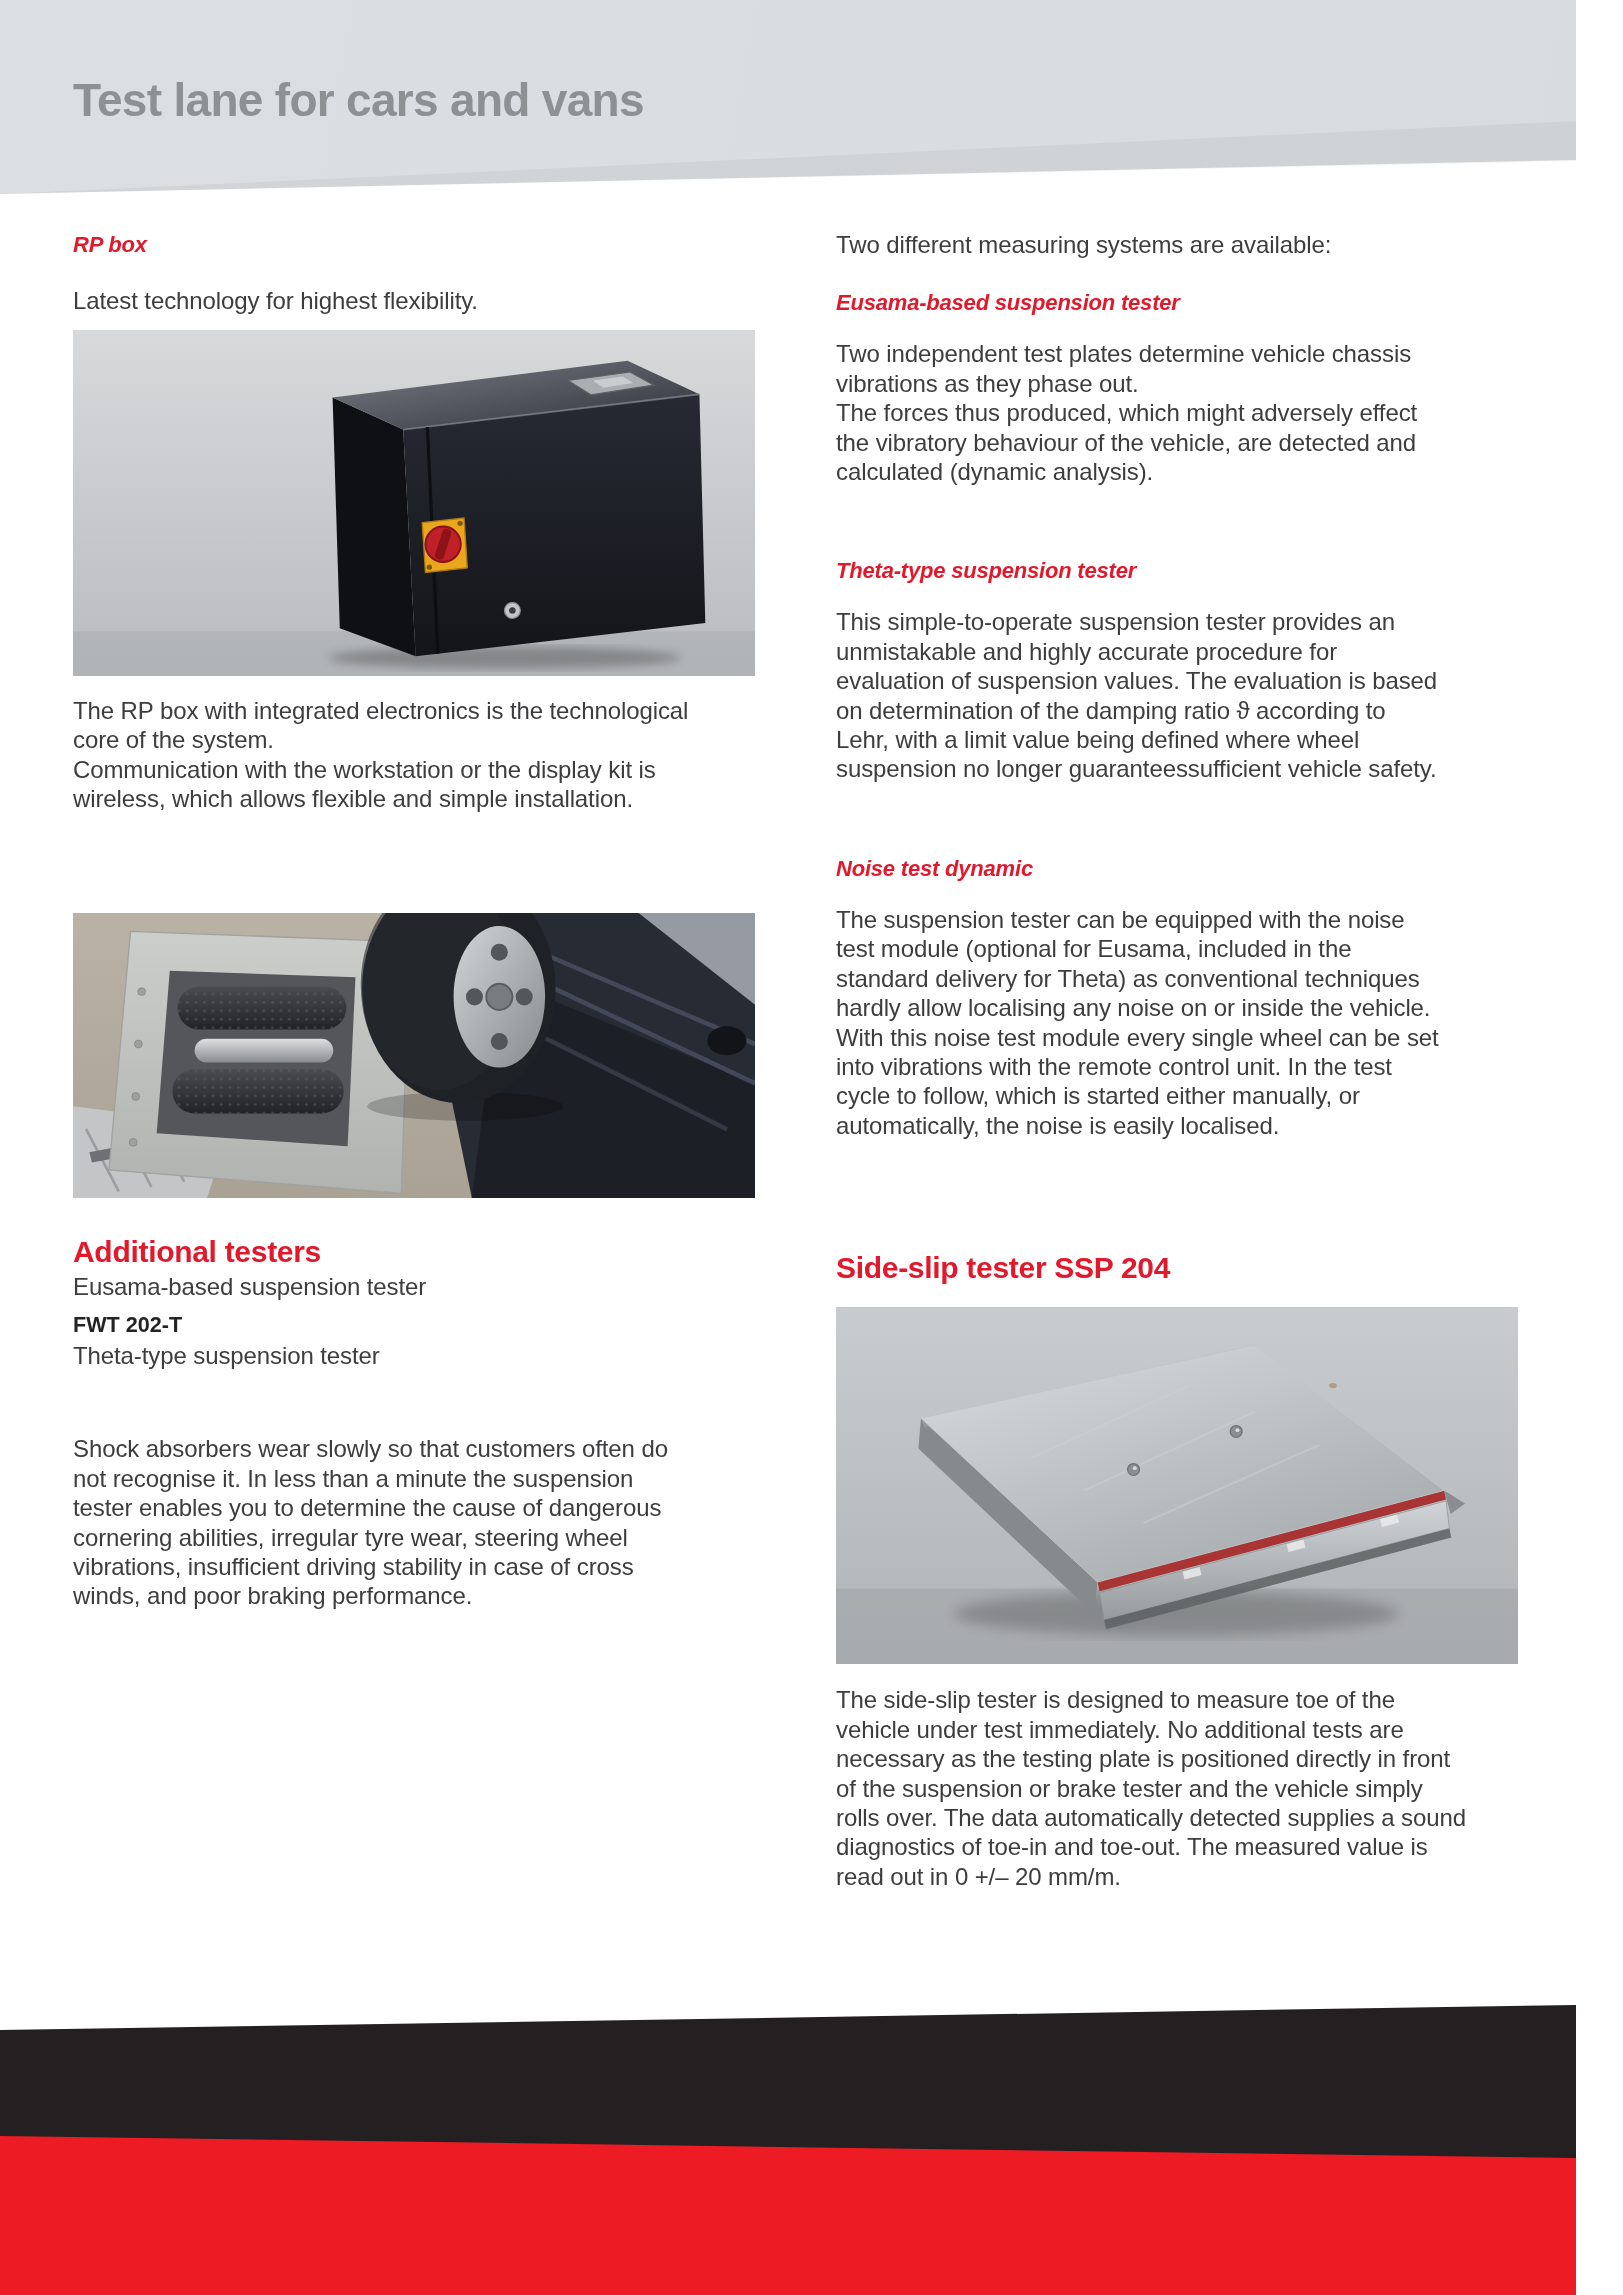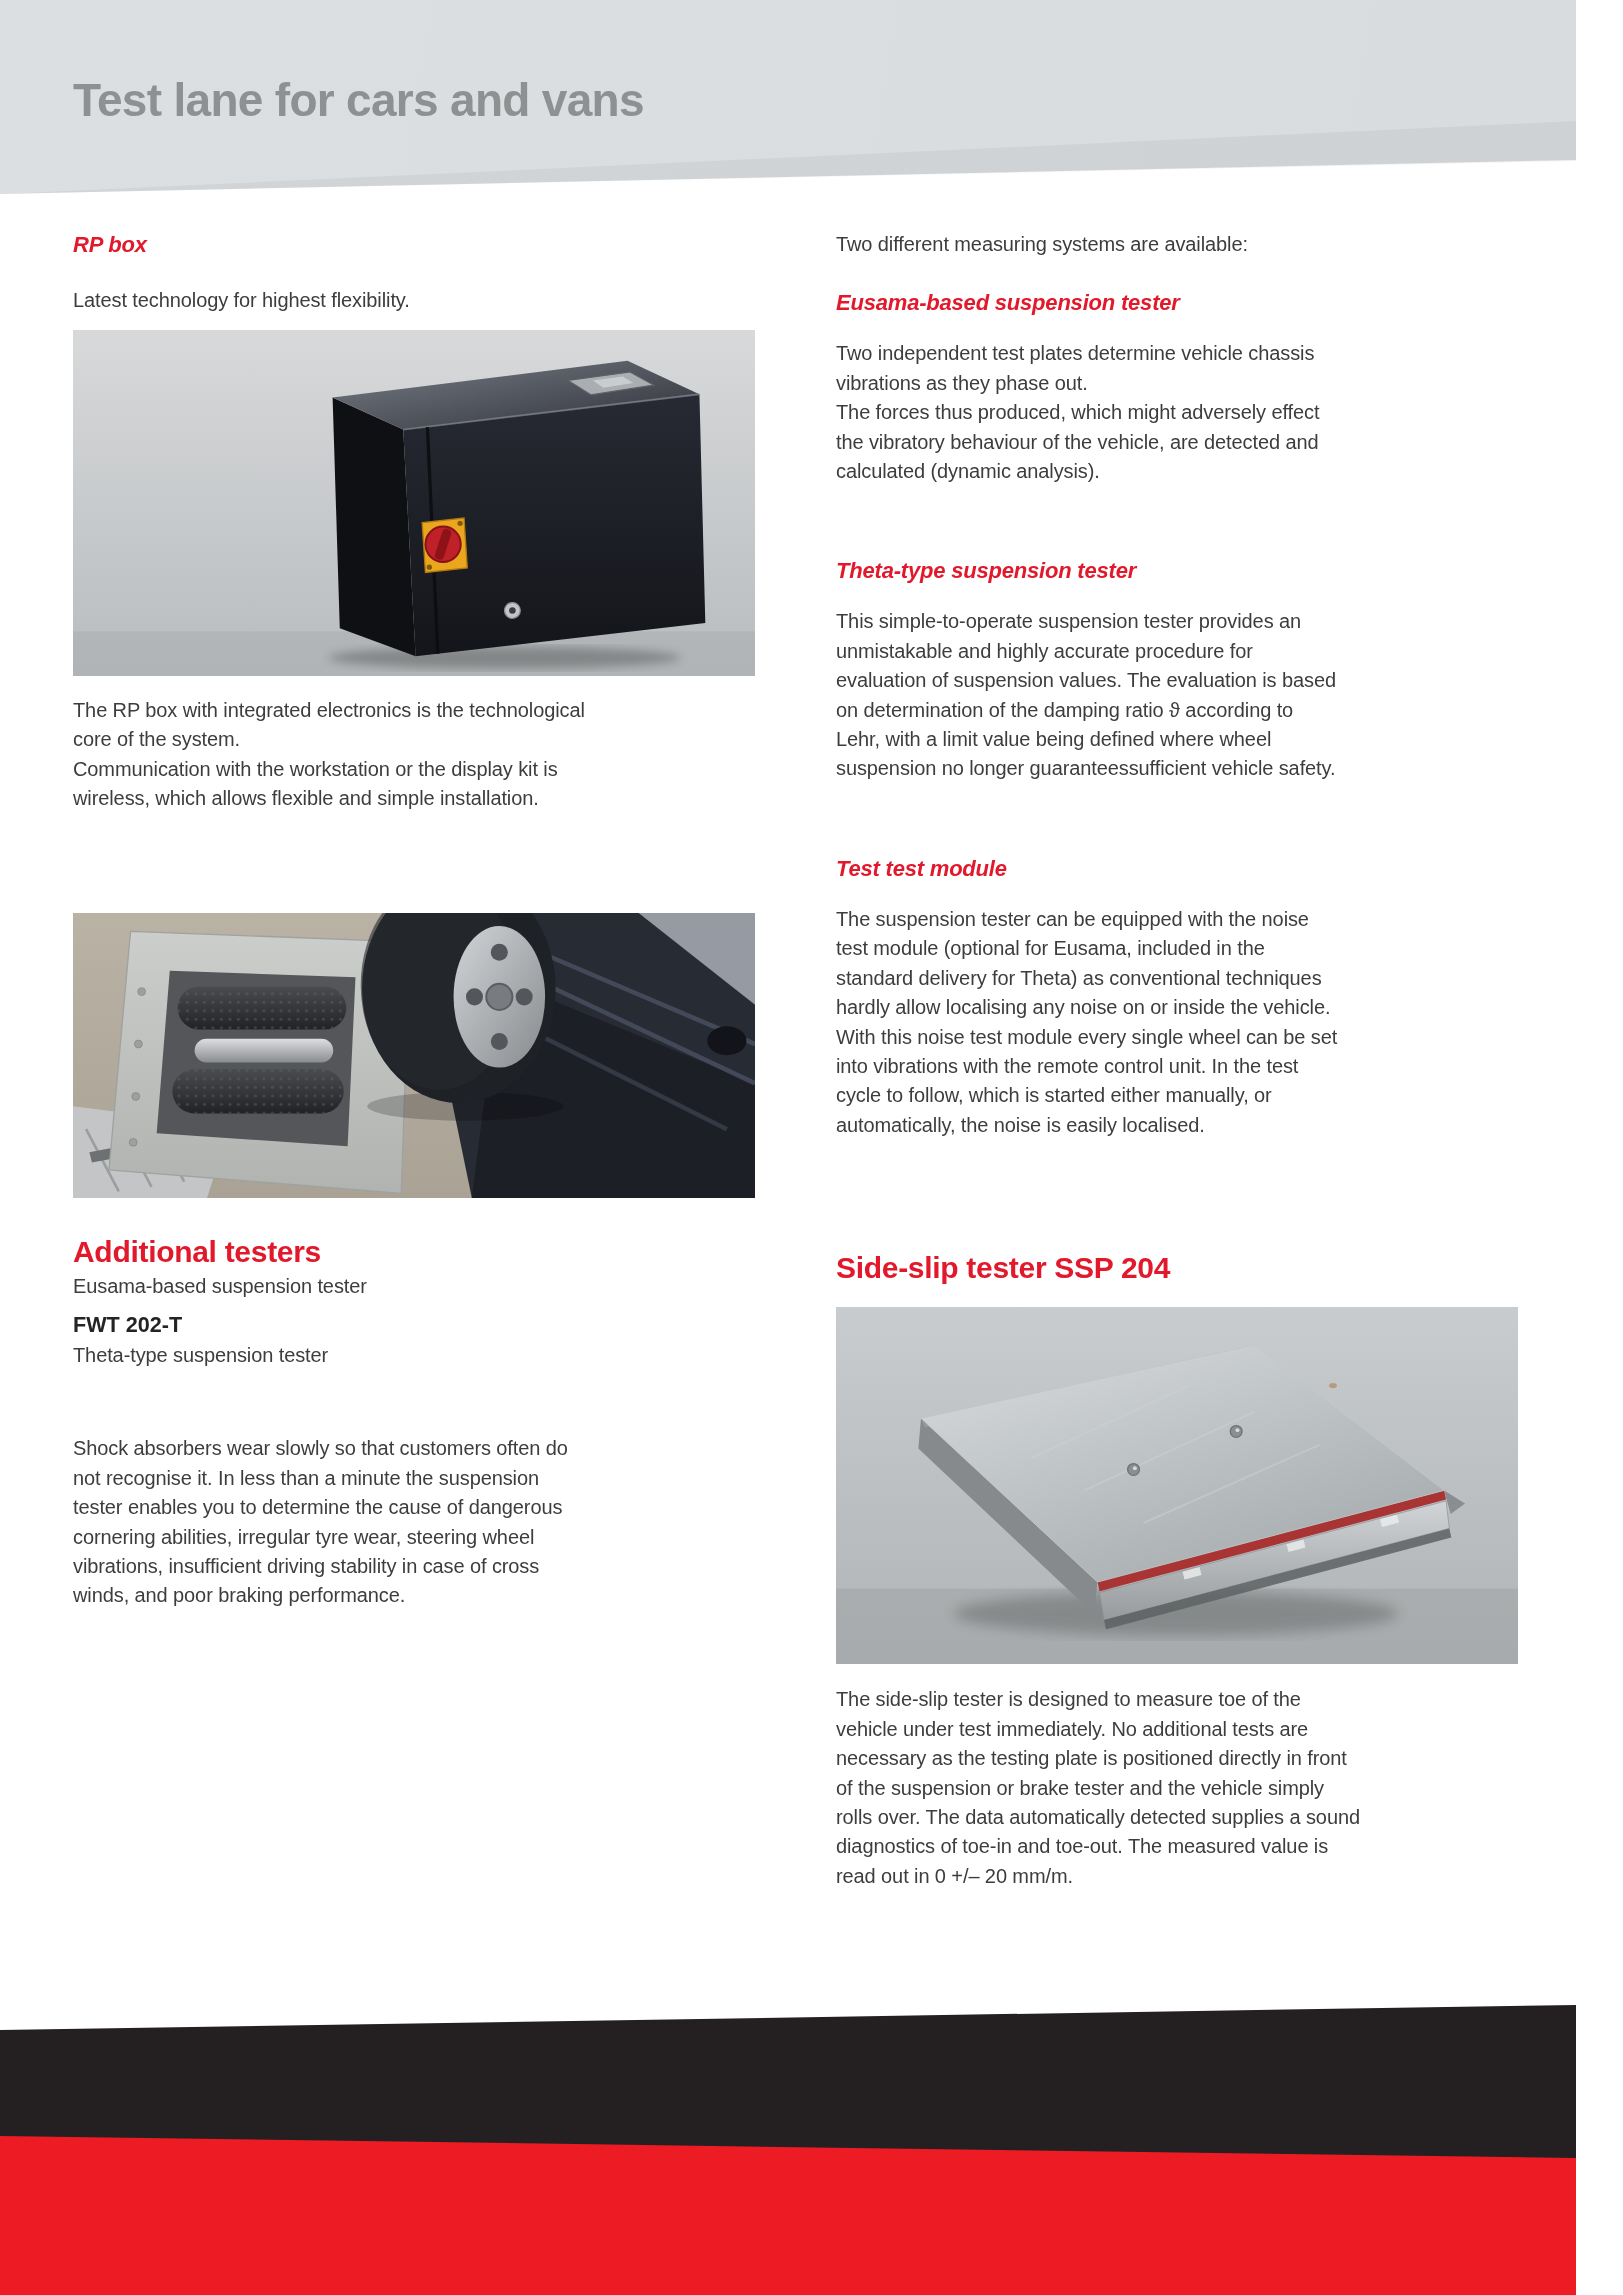--- a/index.html
+++ b/index.html
@@ -16,21 +16,21 @@
     clip-path:polygon(0 194px,100% 121px,100% 161px);}
   .page-title{position:absolute;left:73px;top:77px;margin:0;
     font-size:46px;font-weight:bold;color:#8d9192;letter-spacing:-0.7px;line-height:46px;}
 
   
   .col{position:absolute;top:0;width:682px;}
   .col-left{left:73px;}
   .col-right{left:836px;}
   .h-small{margin:0;color:#e2182b;font-size:22px;font-weight:bold;line-height:26px;letter-spacing:-0.2px;font-style:italic;}
   .h-big{margin:0;color:#e2182b;font-size:30px;font-weight:bold;line-height:34px;letter-spacing:-0.3px;}
-  .body{margin:0;font-size:20px;line-height:29.4px;color:#3d3d3f;white-space:pre-line;letter-spacing:-0.1px;}
+  .body{margin:0;font-size:24px;line-height:29.4px;color:#3d3d3f;white-space:pre-line;letter-spacing:-0.1px;}
   .model-name{margin:0;font-size:21.6px;font-weight:bold;color:#242426;line-height:26px;}
   .photo{width:682px;display:block;overflow:hidden;}
   .photo svg{display:block;}
 
   
   .footer-black{position:absolute;left:0;top:1963px;width:100%;height:332px;background:#241f21;
     clip-path:polygon(0 67px,100% 42px,100% 100%,0 100%);}
   .footer-red{position:absolute;left:0;top:2136px;width:100%;height:160px;background:#ec1b24;
     clip-path:polygon(0 0,100% 22px,100% 100%,0 100%);}
 </style>
@@ -186,21 +186,21 @@
 calculated (dynamic analysis).</p>
 
     <h3 class="h-small" style="margin-top:72px">Theta-type suspension tester</h3>
     <p class="body" style="margin-top:23px">This simple-to-operate suspension tester provides an
 unmistakable and highly accurate procedure for
 evaluation of suspension values. The evaluation is based
 on determination of the damping ratio ϑ according to
 Lehr, with a limit value being defined where wheel
 suspension no longer guaranteessufficient vehicle safety.</p>
 
-    <h3 class="h-small" style="margin-top:72px">Test test module</h3>
+    <h3 class="h-small" style="margin-top:72px">Noise test dynamic</h3>
     <p class="body" style="margin-top:23px">The suspension tester can be equipped with the noise
 test module (optional for Eusama, included in the
 standard delivery for Theta) as conventional techniques
 hardly allow localising any noise on or inside the vehicle.
 With this noise test module every single wheel can be set
 into vibrations with the remote control unit. In the test
 cycle to follow, which is started either manually, or
 automatically, the noise is easily localised.</p>
 
     <h2 class="h-big" style="margin-top:111px">Side-slip tester SSP 204</h2>

